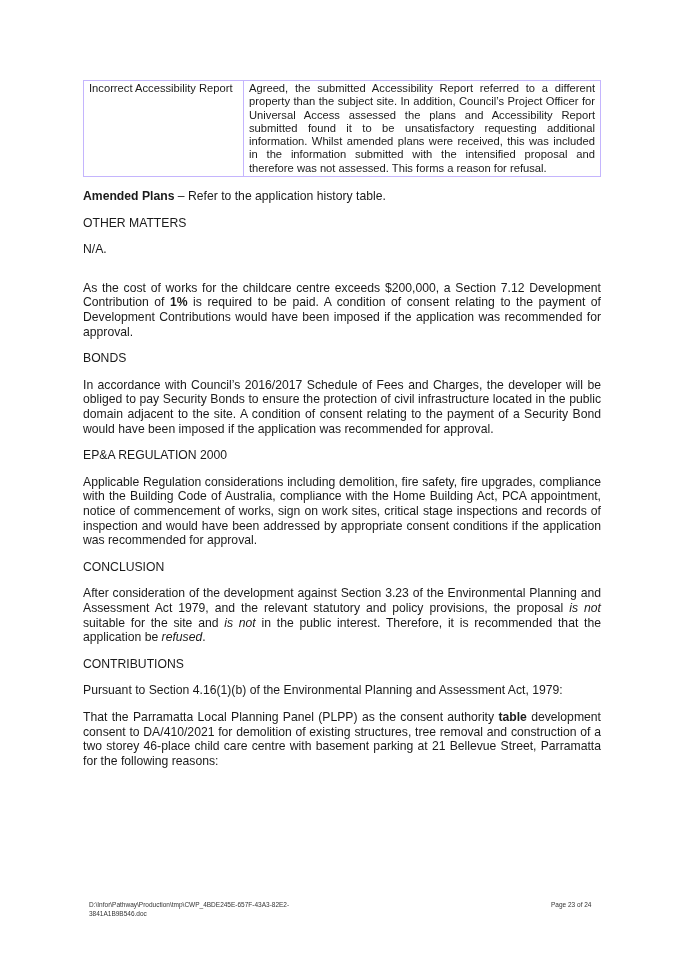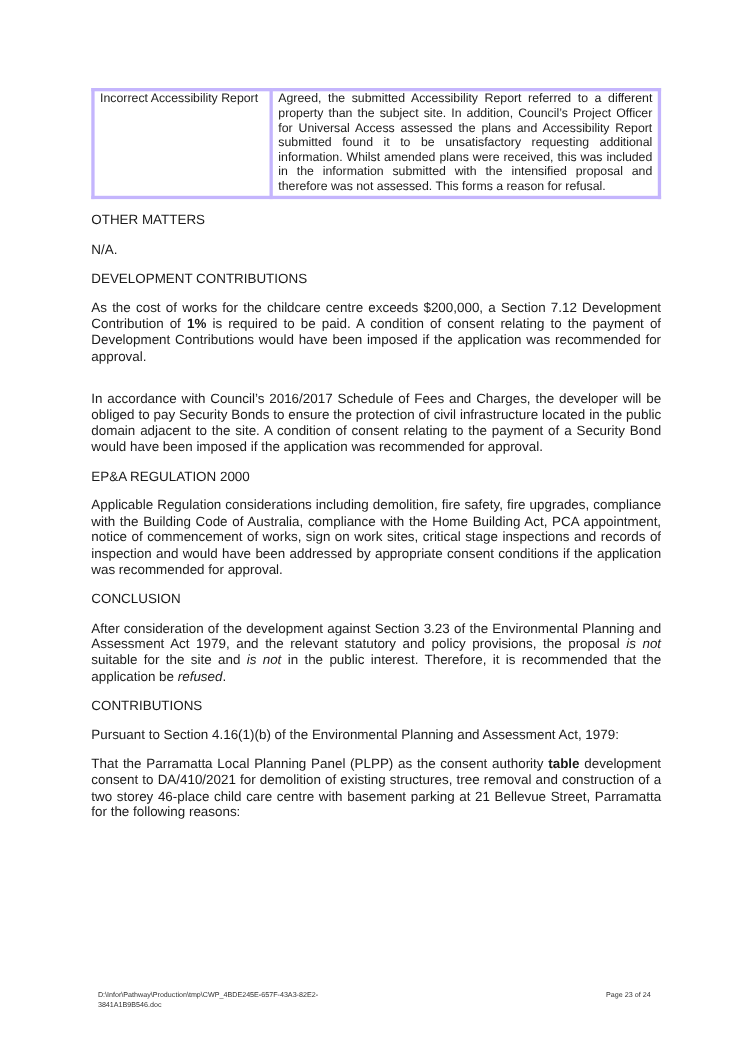--- a/index.html
+++ b/index.html
@@ -1,20 +1,20 @@
 <!DOCTYPE html>
 <html><head>
 <meta charset="utf-8">
 <style>
   html, body { margin: 0; padding: 0; background: #ffffff; }
   body { width: 682px; height: 965px; position: relative; overflow: hidden;
          font-family: "Liberation Sans", sans-serif; color: #1a1a1a; }
   .page { position: absolute; left: 83px; top: 80px; width: 518px; font-size: 12.2px; line-height: 14.6px; }
   table.issues { border-collapse: collapse; width: 518px; font-size: 11.2px; line-height: 13.3px; }
-  table.issues td { border: 3px solid #c4b5fd; vertical-align: top; padding: 1px 5px 1px 5px; }
+  table.issues td { border: 1px solid #c4b5fd; vertical-align: top; padding: 1px 5px 1px 5px; }
   table.issues td.col1 { width: 149px; padding-left: 5px; }
   table.issues td.col2 { text-align: justify; text-align-last: left; }
   p { margin: 0; text-align: justify; }
   .gap-s { height: 12px; }
   h3 { margin: 0; font-size: 12.2px; font-weight: normal; line-height: 14.6px; }
   .after-table { margin-top: 12px; }
   .footer-left { position: absolute; left: 89px; top: 900px; font-size: 6.5px; line-height: 9px; color: #333; width: 250px; }
   .footer-right { position: absolute; left: 551px; top: 900px; font-size: 6.5px; line-height: 9px; color: #333; }
 </style>
 </head>
@@ -24,32 +24,33 @@
 
   <table class="issues">
     <tbody>
         <tr>
       <td class="col1">Incorrect Accessibility Report</td>
       <td class="col2">Agreed, the submitted Accessibility Report referred to a different property than the subject site. In addition, Council’s Project Officer for Universal Access assessed the plans and Accessibility Report submitted found it to be unsatisfactory requesting additional information. Whilst amended plans were received, this was included in the information submitted with the intensified proposal and therefore was not assessed. This forms a reason for refusal.</td>
     </tr>
   </tbody>
     </table>
 
+  <p class="after-table"><b>Amended Plans</b><span> – Refer to the application history table.</span></p>
   <div class="gap-s"></div>
 
   <h3>OTHER MATTERS</h3>
   <div class="gap-s"></div>
   <p>N/A.</p>
   <div class="gap-s"></div>
 
-  <h3>DEVELOPMENT CONTRIBUTIONS</h3>
   <div class="gap-s"></div>
   <p><span>As the cost of works for the childcare centre exceeds $200,000, a Section 7.12 Development Contribution of </span><b>1%</b><span> is required to be paid. A condition of consent relating to the payment of Development Contributions would have been imposed if the application was recommended for approval.</span></p>
   <div class="gap-s"></div>
 
+  <h3>BONDS</h3>
   <div class="gap-s"></div>
   <p>In accordance with Council’s 2016/2017 Schedule of Fees and Charges, the developer will be obliged to pay Security Bonds to ensure the protection of civil infrastructure located in the public domain adjacent to the site. A condition of consent relating to the payment of a Security Bond would have been imposed if the application was recommended for approval.</p>
   <div class="gap-s"></div>
 
   <h3>EP&amp;A REGULATION 2000</h3>
   <div class="gap-s"></div>
   <p>Applicable Regulation considerations including demolition, fire safety, fire upgrades, compliance with the Building Code of Australia, compliance with the Home Building Act, PCA appointment, notice of commencement of works, sign on work sites, critical stage inspections and records of inspection and would have been addressed by appropriate consent conditions if the application was recommended for approval.</p>
   <div class="gap-s"></div>
 
   <h3>CONCLUSION</h3>

